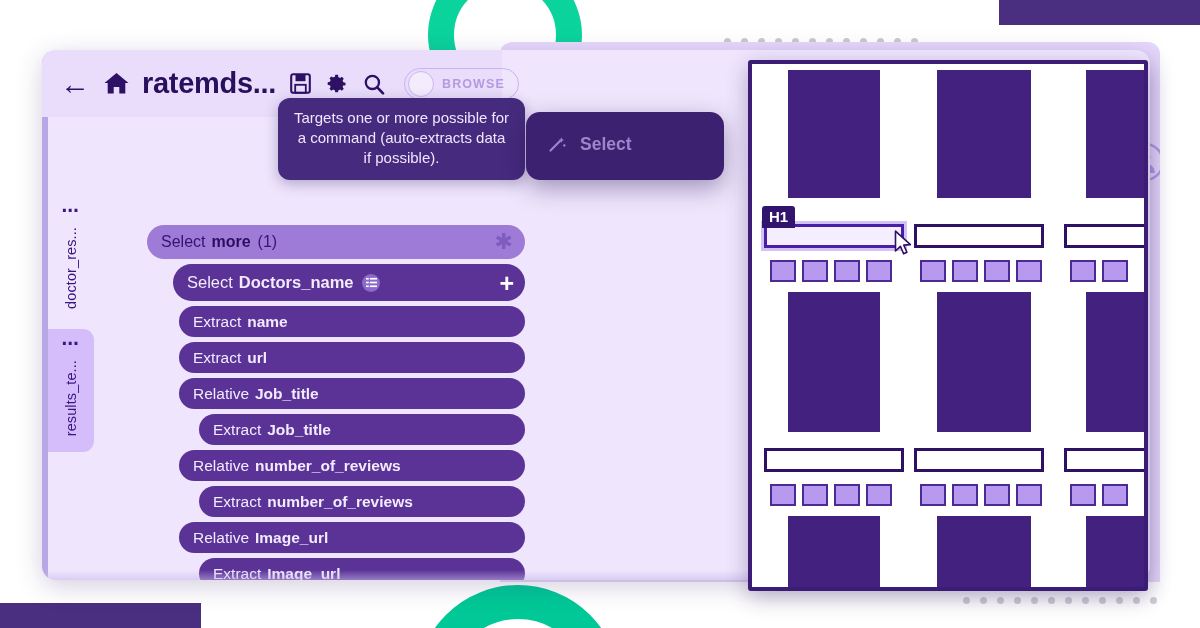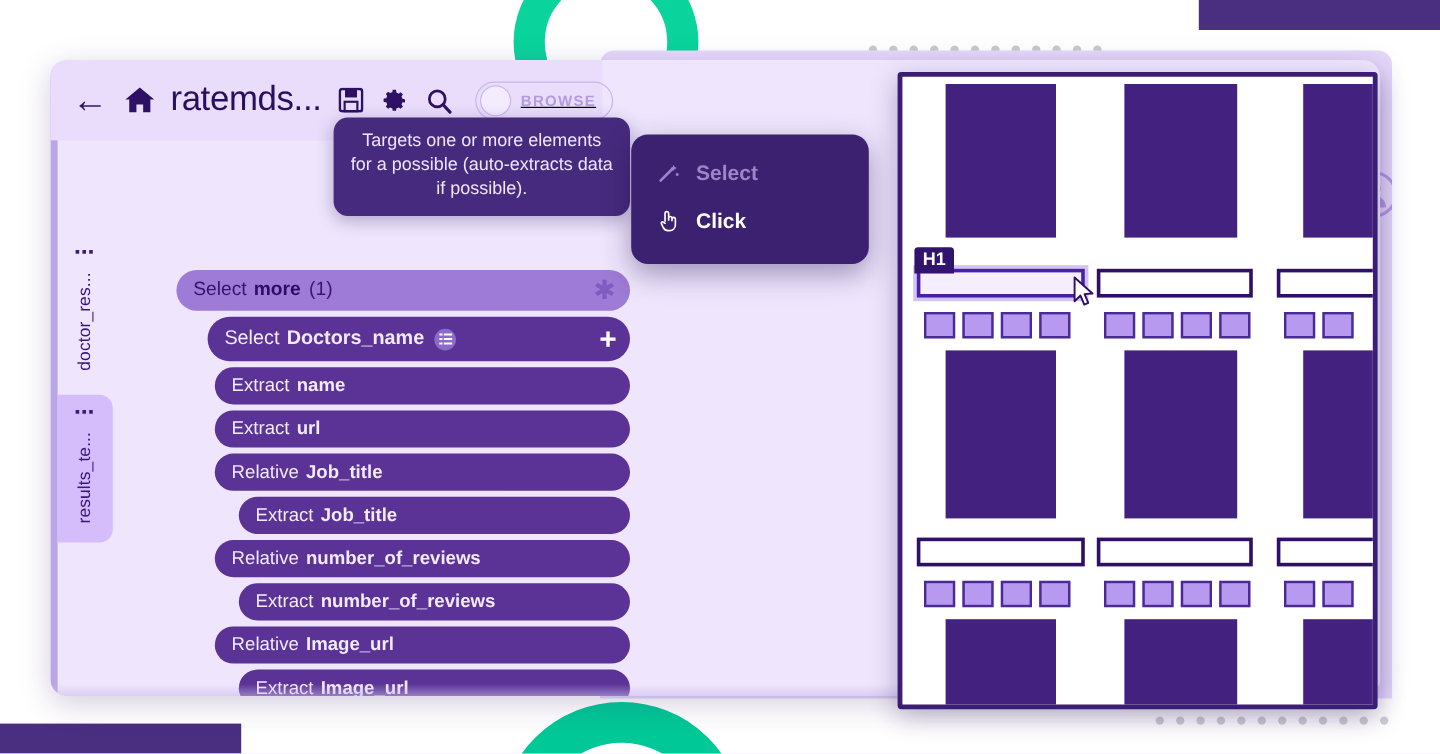--- a/index.html
+++ b/index.html
@@ -51,27 +51,27 @@
     padding-left:18px;box-sizing:border-box;
   }
   .tb-icon{
     color:#2e1065;display:flex;align-items:center;justify-content:center;
     cursor:pointer;
   }
   .tb-back{font-size:30px;line-height:1;margin-right:13px;font-weight:700;}
   .tb-home{margin-right:12px;}
   .tb-title{
     font-size:29px;color:#2a0f5e;letter-spacing:-.3px;
-    margin-right:14px;white-space:nowrap;
+    margin-right:14px;white-space:nowrap;font-weight:bold;
   }
   .tb-small{margin-right:15px;}
   .browse-toggle{
     display:flex;align-items:center;gap:8px;
     border:1.5px solid #c9b4ef;border-radius:20px;
-    height:30px;padding:0 13px 0 3px;margin-left:4px;text-decoration:underline;
+    height:30px;padding:0 13px 0 3px;margin-left:4px;
   }
   .knob{width:24px;height:24px;border-radius:50%;background:#f3ecfd;border:1.5px solid #cbb6f0;}
   .browse-label{font-size:12.5px;letter-spacing:1.1px;color:#b49ae0;font-weight:600;}
 
   
   #vtabs{position:absolute;left:6px;top:146px;width:52px;}
   .vtab{
     width:46px;border-radius:0 11px 11px 0;
     padding:10px 0 16px 0;margin-bottom:4px;
     display:flex;flex-direction:column;align-items:center;
@@ -388,40 +388,32 @@
       <div class="cmd cmd-l2">
         <span>Extract</span>
         <span class="kw">Image_url</span>
       </div>
 
     </div>
 
     <div class="fade-bottom"></div>
   </div>
 
-  <div id="tooltip">Targets one or more elements for a possible (auto-extracts data if possible).</div>
+  <div id="tooltip">Targets one or more possible for a command (auto-extracts data if possible).</div>
 
   <div id="ctxmenu">
     <div class="ctx-item dim">
       <span class="ctx-ico">
         <svg width="20" height="20" viewBox="0 0 20 20">
           <line x1="3.5" y1="16.5" x2="13" y2="7" stroke="#9c86c9" stroke-width="2.2" stroke-linecap="round"></line>
           <path d="M14.4 3.2l.8 2 2 .8-2 .8-.8 2-.8-2-2-.8 2-.8z" fill="#9c86c9"></path>
           <circle cx="17.3" cy="11.4" r="1.2" fill="#9c86c9"></circle>
         </svg>
       </span>
       <span>Select</span>
-    </div>
-    <div class="ctx-item">
-      <span class="ctx-ico">
-        <svg width="20" height="20" viewBox="0 0 20 20">
-          <path d="M7.2 10.2V3.8a1.5 1.5 0 0 1 3 0v5.4M10.2 9.3V7.8a1.4 1.4 0 0 1 2.8 0v1.7M13 9.8V8.6a1.4 1.4 0 0 1 2.8 0v4.6c0 3-2 5-4.8 5h-1.4c-2 0-3-1-3.9-2.6L4.2 12.4c-.5-.9.4-1.9 1.3-1.4l1.7 1" fill="none" stroke="#fff" stroke-width="1.4" stroke-linejoin="round" stroke-linecap="round"></path>
-        </svg>
-      </span>
-      <span>Click</span>
     </div>
   </div>
 
   <div id="wire">
 
     <div class="wf blk" style="left:36px;top:6px;width:92px;height:128px;"></div>
     <div class="wf blk" style="left:185px;top:6px;width:94px;height:128px;"></div>
     <div class="wf blk" style="left:334px;top:6px;width:94px;height:128px;"></div>
 
     <div class="wf hl" style="left:12px;top:160px;width:140px;height:24px;"></div>

